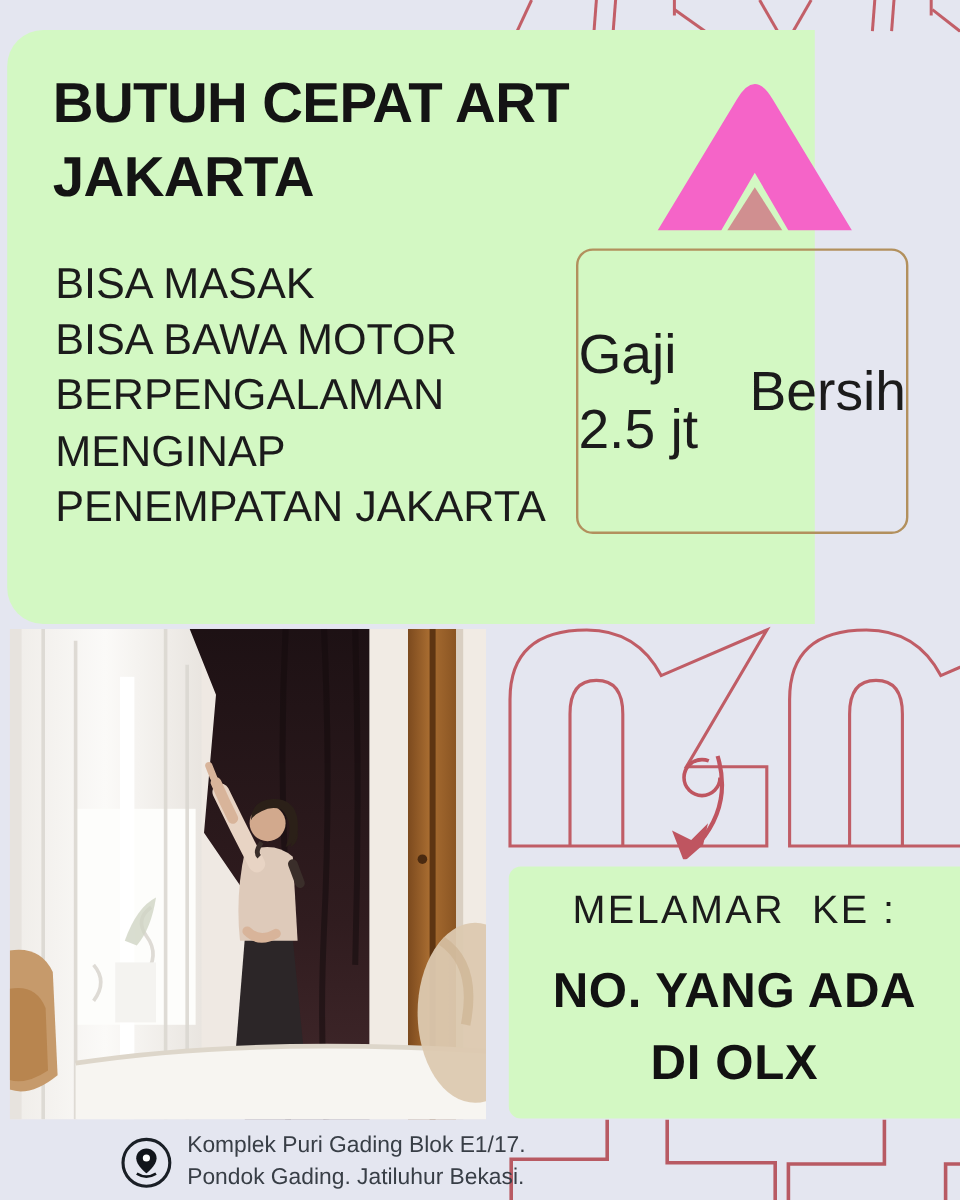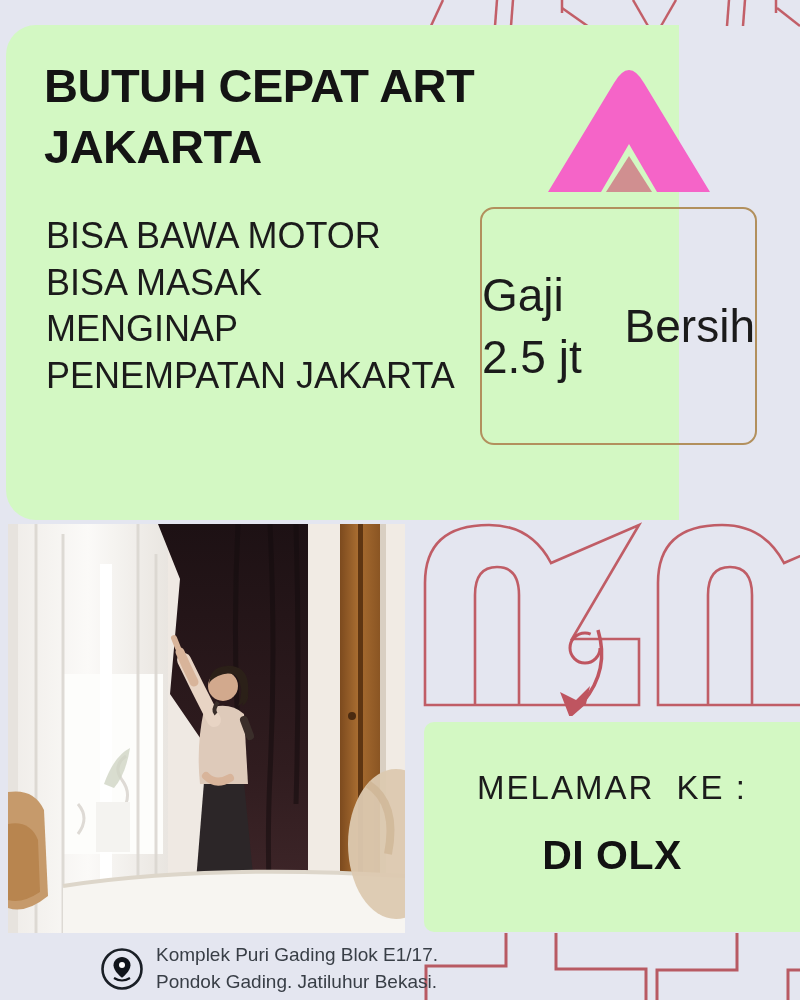--- a/index.html
+++ b/index.html
@@ -77,22 +77,23 @@
         <path d="M777,8 L800,26"></path>
     </g>
   </svg>
 
   <div class="panel-top">
     <div class="title">
       <span>BUTUH CEPAT ART</span>
       <span>JAKARTA</span>
     </div>
     <div class="reqs">
+      <span>BISA MASAK</span>
       <span>BISA BAWA MOTOR</span>
-      <span>BISA MASAK</span>
+      <span>BERPENGALAMAN</span>
       <span>MENGINAP</span>
       <span>PENEMPATAN JAKARTA</span>
     </div>
   </div>
 
   <svg class="logo" viewBox="0 0 178 126">
     <path d="M 8,126 H 61 L 89,78 L 117,126 H 170 L 104,17 Q 89,-9 74,17 Z" fill="#f564c8"></path>
     <path d="M 89,90 L 112,126 H 66 Z" fill="#d08f90"></path>
   </svg>
 
@@ -185,20 +186,21 @@
     </g>
     <g>
       <circle cx="165" cy="128" r="15" stroke="#bf5560" stroke-width="3" fill="none" stroke-dasharray="76 18"></circle>
       <path d="M 178,110 Q 190,150 163,182" stroke="#bf5560" stroke-width="3.5" fill="none"></path>
       <path d="M 150,198 L 140,172 L 156,180 L 170,166 L 166,184 Z" fill="#bf5560"></path>
     </g>
   </svg>
 
   <div class="panel-apply">
     <div class="apply-heading">MELAMAR  KE :</div>
+    <div class="apply-strong">NO. YANG ADA</div>
     <div class="apply-strong">DI OLX</div>
   </div>
 
   <svg class="deco bottom-deco" viewBox="0 0 380 67">
     <g stroke="#b85a63" stroke-width="3" fill="none">
       <path d="M 86,0 V 33 H 6 V 67"></path>
       <path d="M 136,0 V 36 H 226 V 67"></path>
       <path d="M 237,67 V 37 H 317 V 0"></path>
       <path d="M 368,67 V 37 H 380"></path>
     </g>

